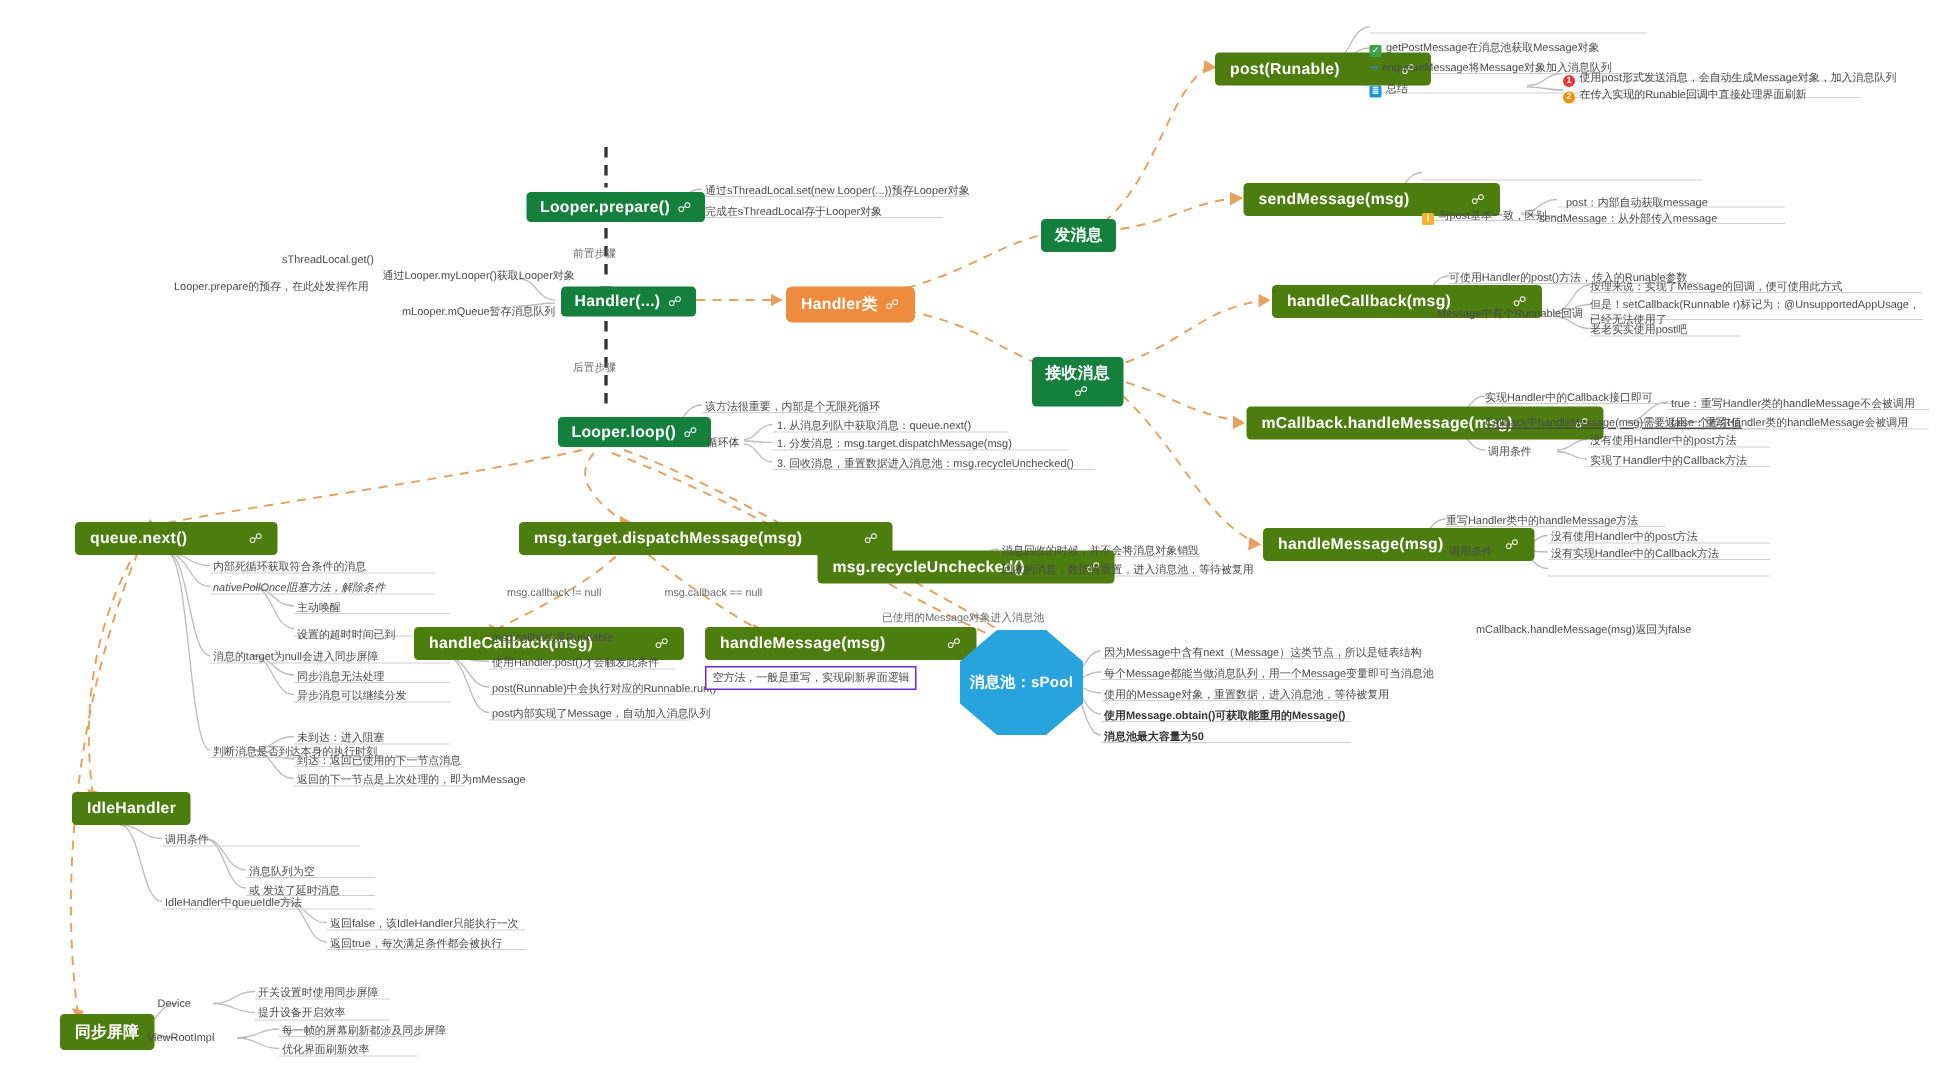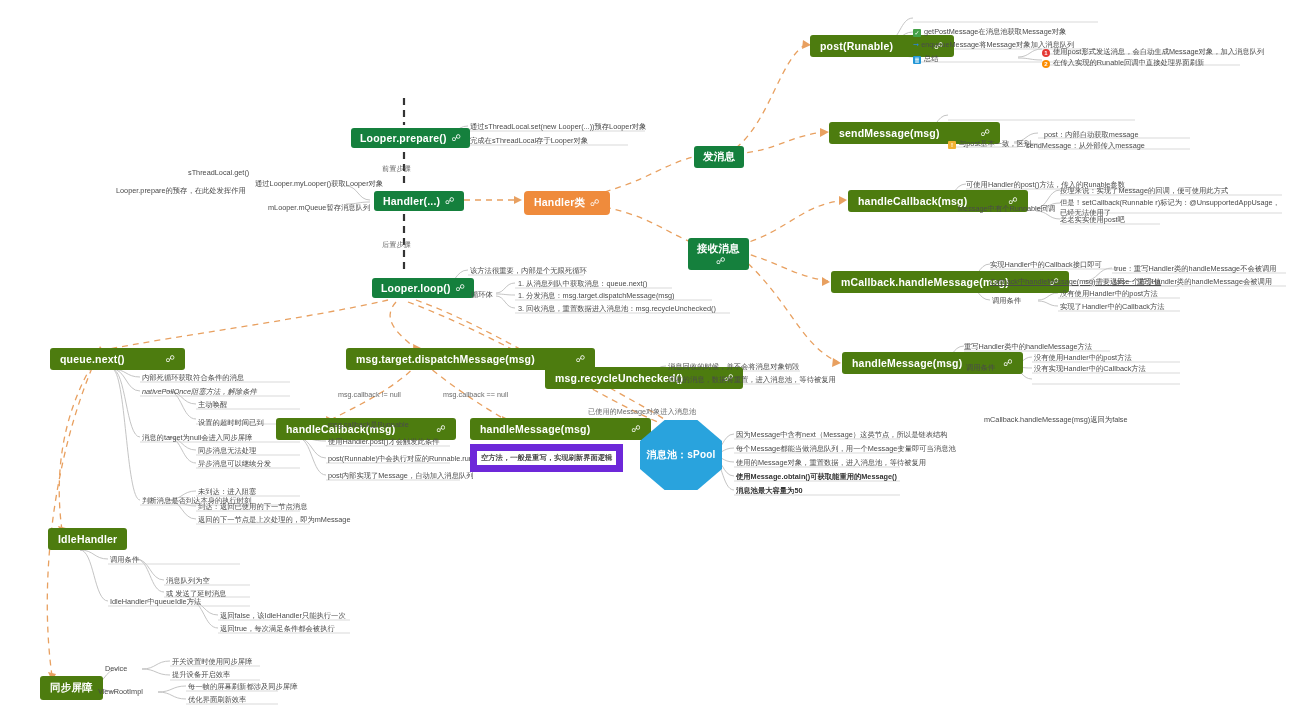--- a/index.html
+++ b/index.html
@@ -33,21 +33,21 @@
   .badge{display:inline-block;width:8px;height:8px;border-radius:1px;margin-right:3px;
          vertical-align:-1px;font-size:6px;line-height:8px;text-align:center;color:#fff;font-weight:bold;}
   .b-green{background:#43a047;}
   .b-cyan{background:#2196d6;}
   .b-amber{background:#f2b233;}
   .dot{display:inline-block;width:8px;height:8px;border-radius:50%;margin-right:3px;
        vertical-align:-1px;font-size:6px;line-height:8px;text-align:center;color:#fff;font-weight:bold;}
   .d-red{background:#e53935;}
   .d-orange{background:#fb8c00;}
   .arrow-ico{color:#2e86de;font-weight:bold;margin-right:2px;}
-  .boxed{border:7px solid #6d28d9;background:#fff;padding:2px 4px;font-weight:bold;}
+  .boxed{border:1px solid #6d28d9;background:#fff;padding:2px 4px;}
 </style>
 </head>
 <body>
 
 <div id="canvas">
 
   <svg class="links" viewBox="0 0 1294 711">
 
     <g stroke="#333" stroke-width="2.2" fill="none" stroke-dasharray="7,5">
       <path d="M404,98 L404,125"></path>

